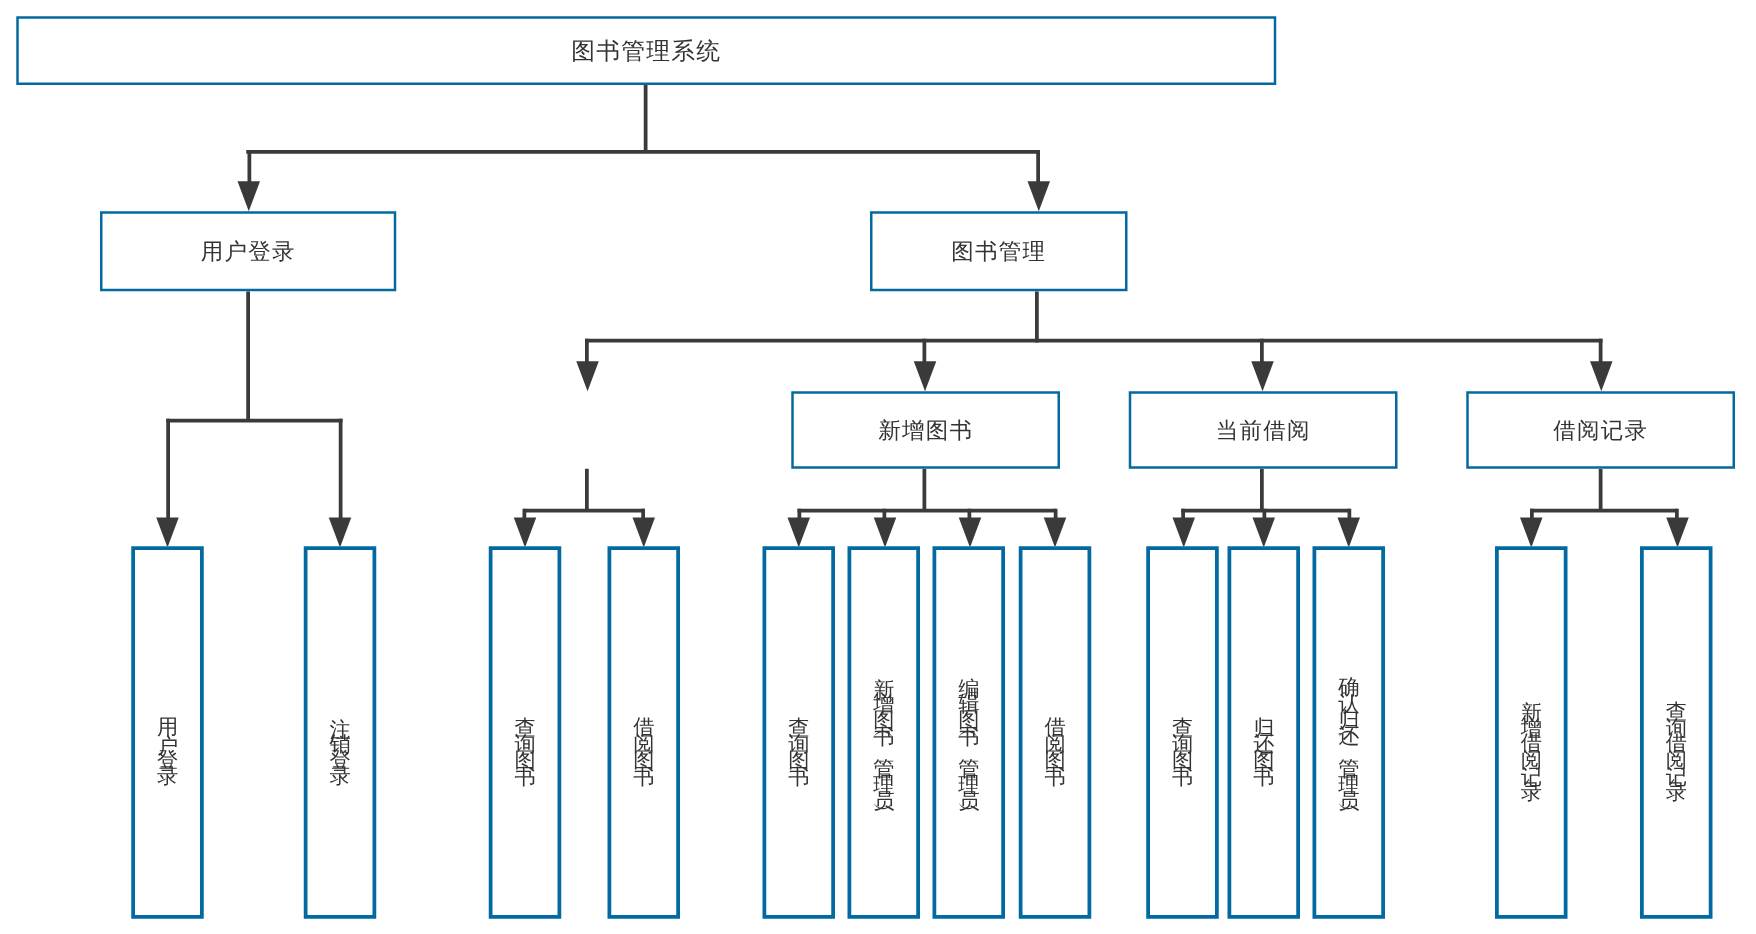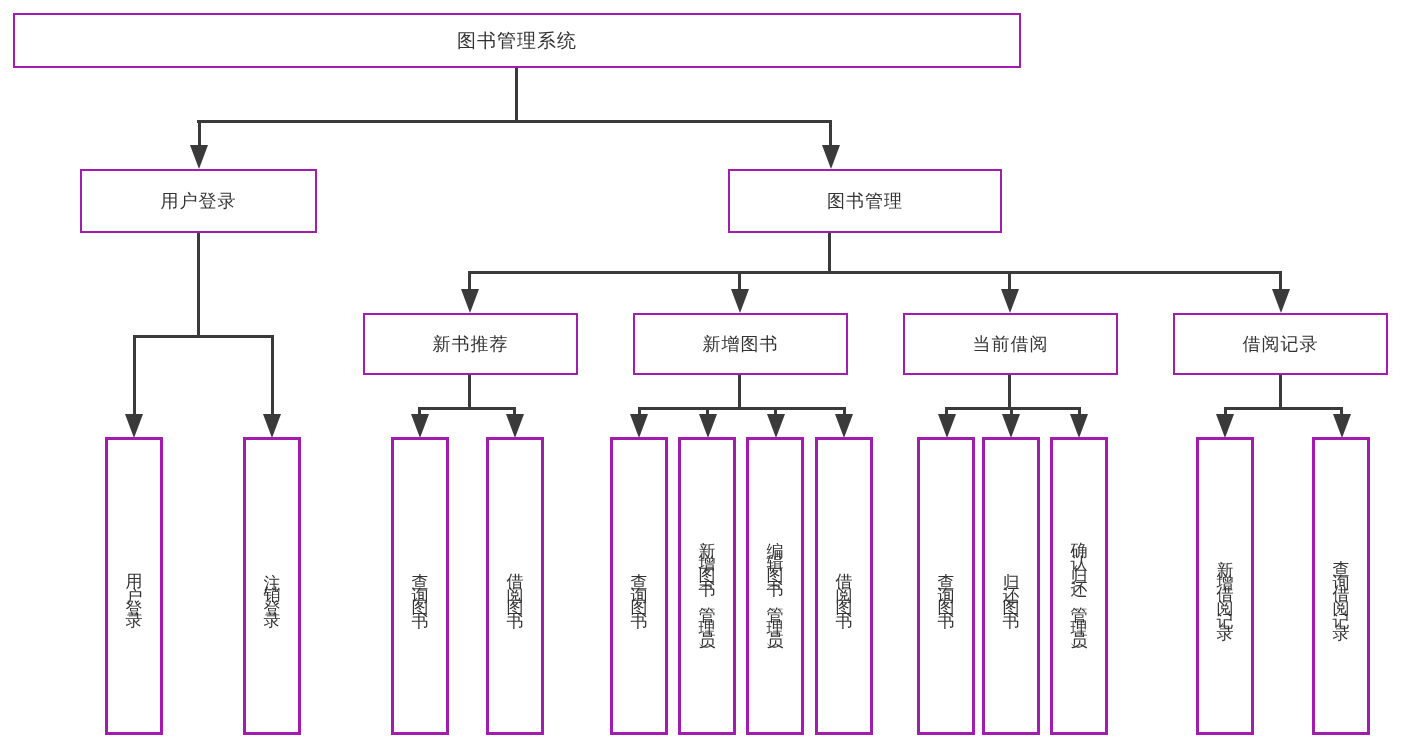--- a/index.html
+++ b/index.html
@@ -9,21 +9,21 @@
   }
   .hline{position:absolute;height:3px;background:#3a3a3a;}
   .vline{position:absolute;width:3px;background:#3a3a3a;}
   .arrow{
     position:absolute;width:0;height:0;
     border-left:9px solid transparent;border-right:9px solid transparent;
     border-top:24px solid #3a3a3a;
   }
   .box{
     position:absolute;box-sizing:border-box;background:#ffffff;
-    border:2px solid #a21caf;display:flex;align-items:center;justify-content:center;
+    border:2px solid #0369a1;display:flex;align-items:center;justify-content:center;
     font-size:18px;color:#333333;letter-spacing:1px;z-index:2;
   }
   .root{font-size:19px;}
   .l2{top:169px;height:64px;}
   .mid{top:313px;width:215px;height:62px;}
   .leaf{top:437px;width:58px;height:298px;border-width:3px;}
   .vtext{
     writing-mode:vertical-rl;text-orientation:mixed;
     font-size:17px;letter-spacing:13px;line-height:1;color:#333333;white-space:nowrap;
   }
@@ -97,27 +97,24 @@
   <div class="arrow" style="left:1216px;top:414px"></div>
   <div class="arrow" style="left:1333px;top:414px"></div>
 
   <div class="box root" style="left:13px;top:13px;width:1008px;height:55px">
     <span>图书管理系统</span>
   </div>
 
   <div class="box l2" style="left:80px;width:237px">
     <span>用户登录</span>
   </div>
-  <div class="box l2" style="left:728px;width:274px">
+  <div class="box l2" style="left:696px;width:206px">
     <span>图书管理</span>
   </div>
 
-  <div class="box mid" style="left:363px">
-    <span>新书推荐</span>
-  </div>
   <div class="box mid" style="left:633px">
     <span>新增图书</span>
   </div>
   <div class="box mid" style="left:1173px">
     <span>借阅记录</span>
   </div>
   <div class="box mid" style="left:903px">
     <span>当前借阅</span>
   </div>
 

